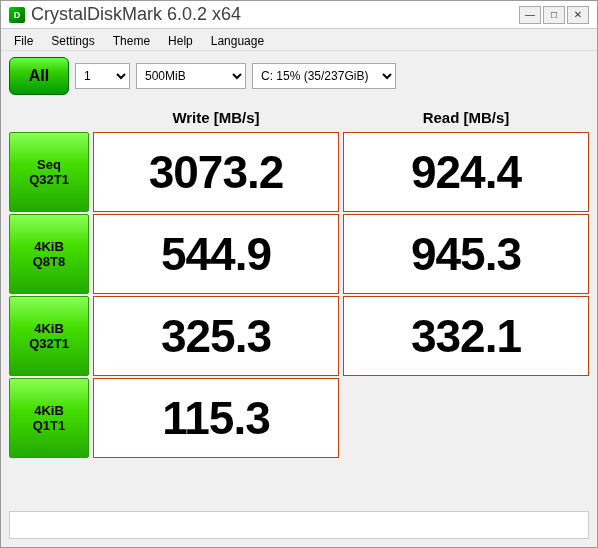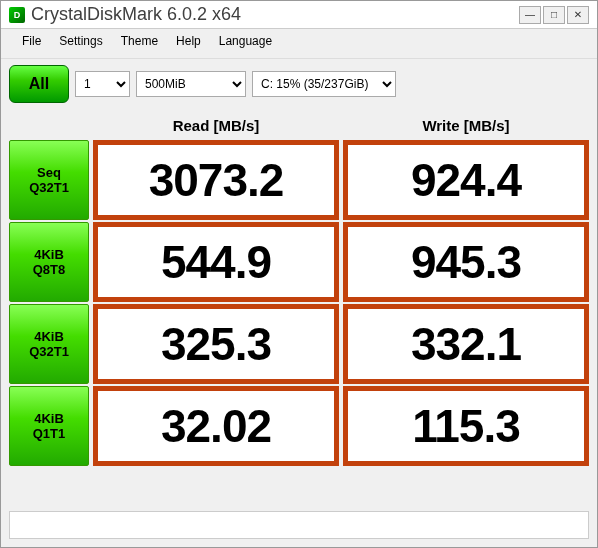--- a/index.html
+++ b/index.html
@@ -67,24 +67,24 @@
       cursor: pointer;
       display: flex;
       align-items: center;
       justify-content: center;
       font-size: 10px;
       color: #333;
     }
 
     .menu-bar {
       display: flex;
-      padding: 2px 12px;
+      padding: 2px 4px;
       background: #f0f0f0;
       border-bottom: 1px solid #ddd;
-      height: 30px;
+      height: 22px;
     }
 
     .menu-item {
       padding: 2px 8px;
       font-size: 12px;
       color: #000;
       cursor: pointer;
       border: 1px solid transparent;
     }
 
@@ -159,21 +159,21 @@
       justify-content: center;
       font-weight: bold;
       font-size: 13px;
       color: #000;
       border-radius: 2px;
       text-align: right;
     }
 
     .value-cell {
       background: white;
-      border: 5px solid #c2410c;
+      border: 1px solid #c2410c;
       display: flex;
       align-items: center;
       justify-content: center;
     }
 
     .value-text {
       font-size: 46px;
       font-weight: bold;
       color: #000;
       line-height: 1;
@@ -228,22 +228,22 @@
     </select>
     <select class="select-drive">
       <option>C: 15% (35/237GiB)</option>
     </select>
   </div>
 
   <div class="main-content">
 
     <div class="header-row">
       <div></div>
+      <div class="col-header">Write [MB/s]</div>
       <div class="col-header">Read [MB/s]</div>
-      <div class="col-header">Write [MB/s]</div>
     </div>
 
     <div class="data-row">
       <div class="row-label">
         <span>Seq</span>
         <span>Q32T1</span>
       </div>
       <div class="value-cell">
         <span class="value-text">3073.2</span>
       </div>
@@ -277,23 +277,20 @@
         <span class="value-text">332.1</span>
       </div>
     </div>
 
     <div class="data-row">
       <div class="row-label">
         <span>4KiB</span>
         <span>Q1T1</span>
       </div>
       <div class="value-cell">
-        <span class="value-text">32.02</span>
-      </div>
-      <div class="value-cell">
         <span class="value-text">115.3</span>
       </div>
     </div>
 
   </div>
 
   <div class="bottom-bar"></div>
 
 </div>
 

